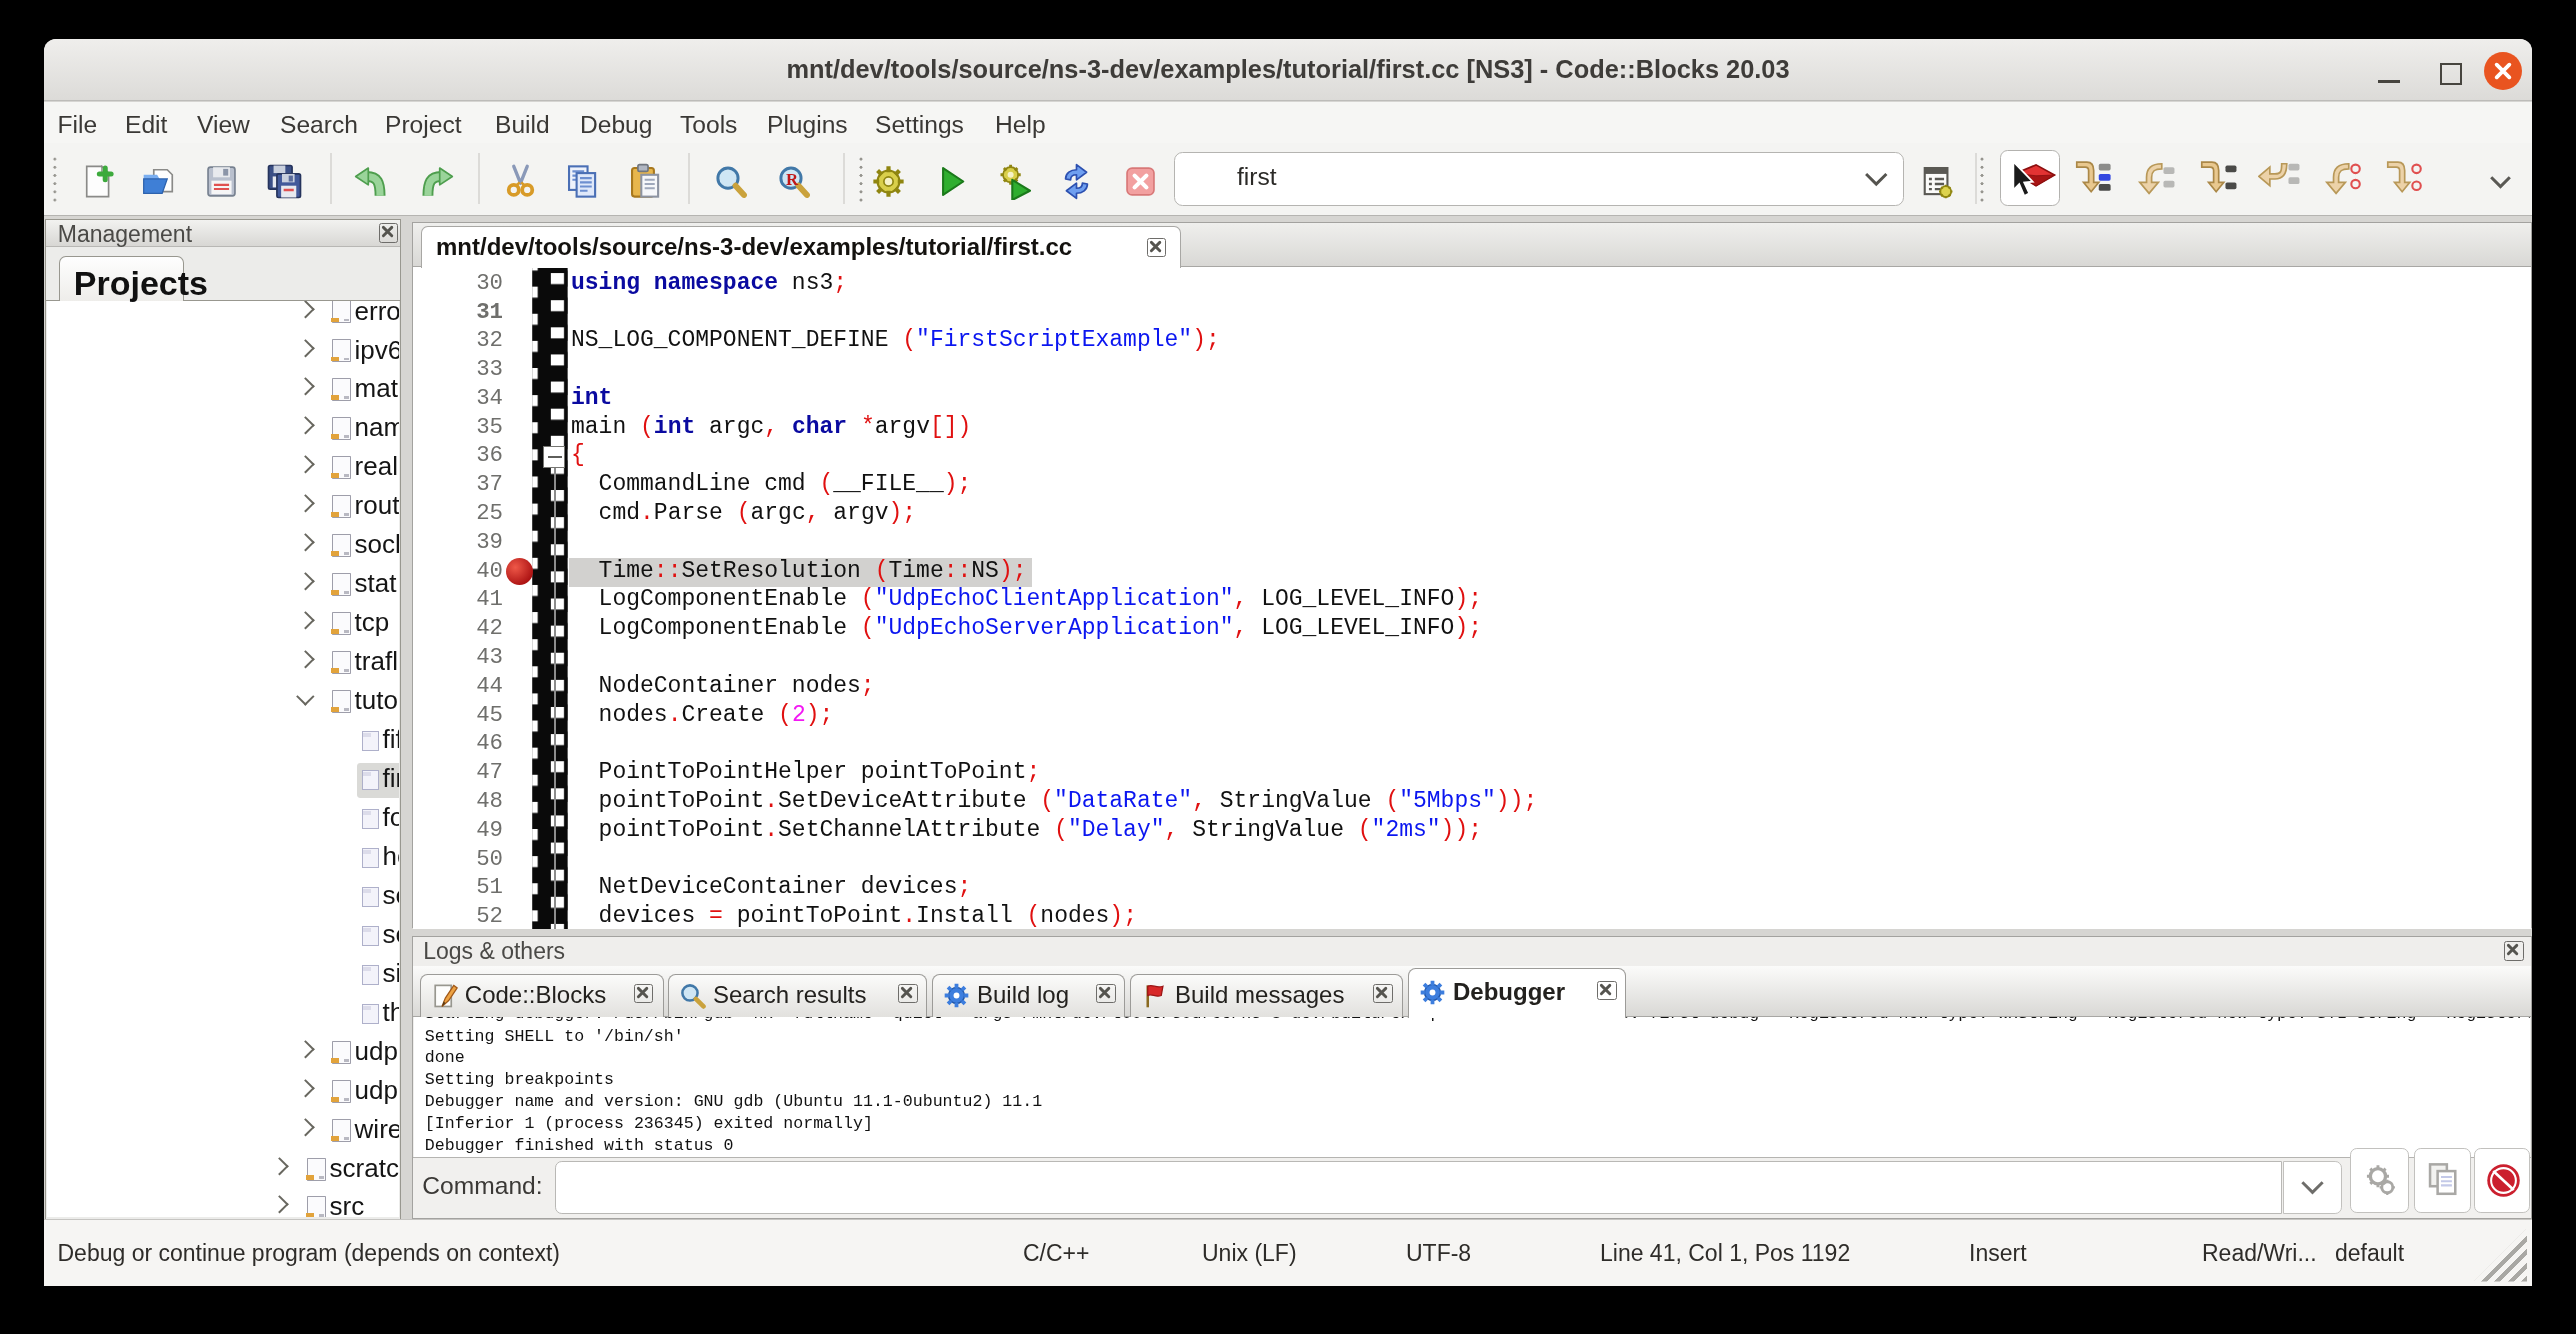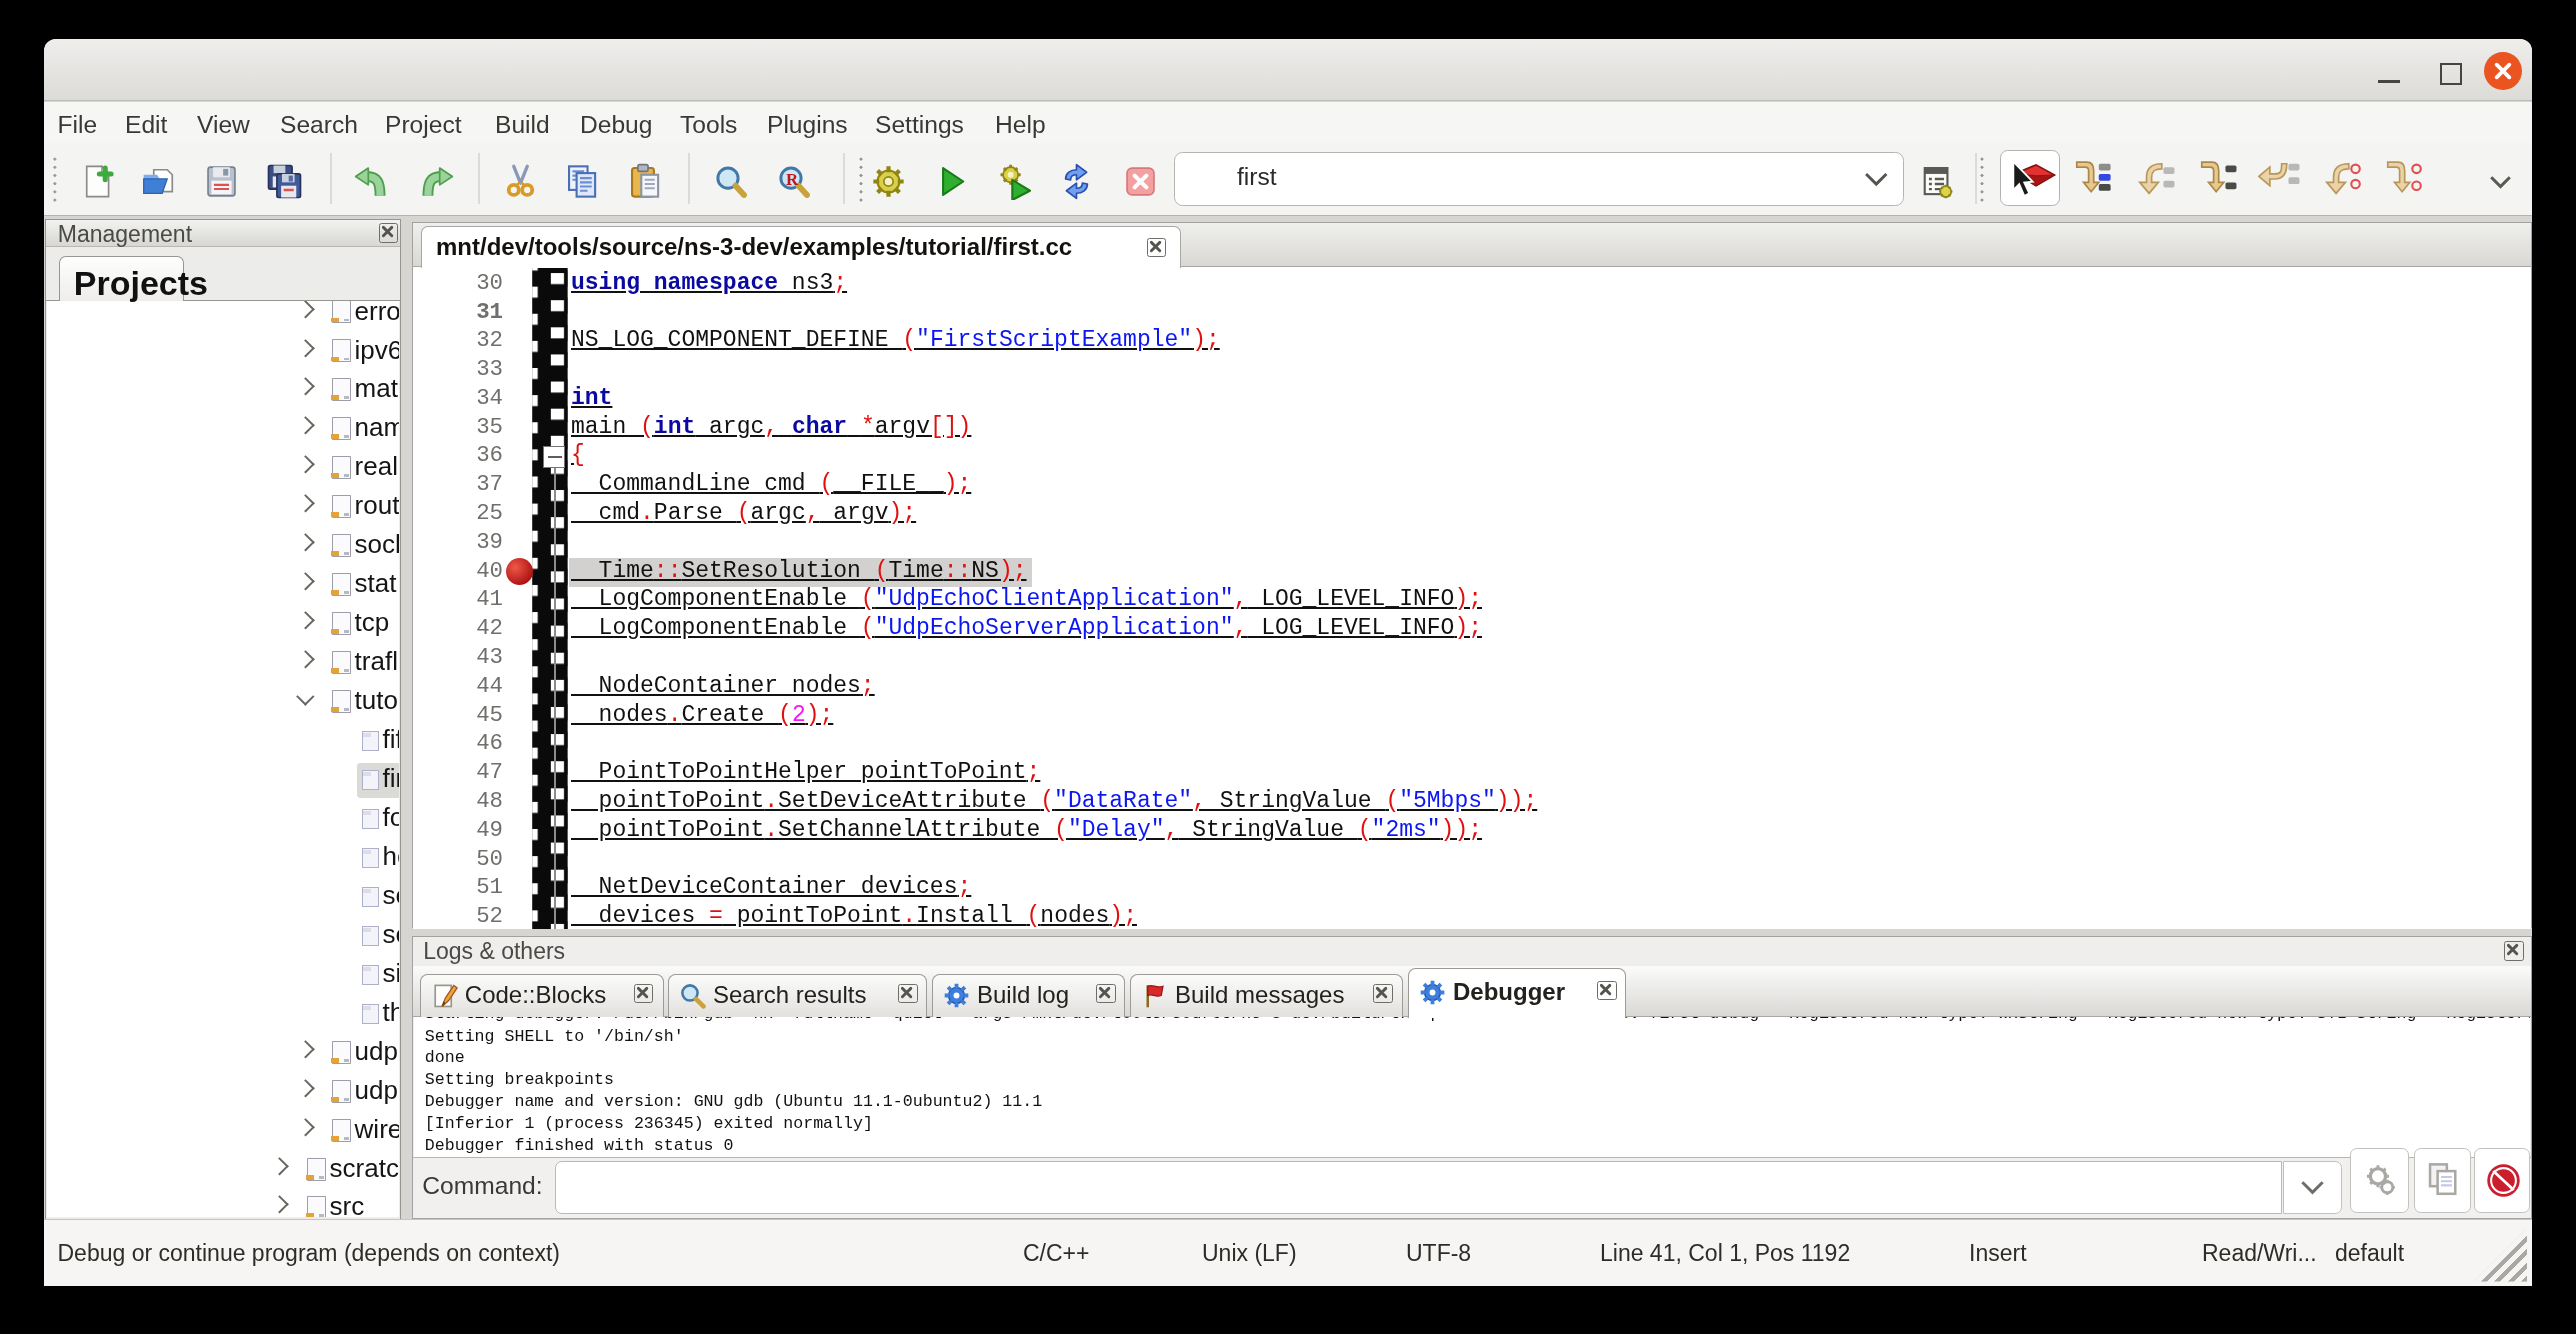--- a/index.html
+++ b/index.html
@@ -25,40 +25,41 @@
 .chevd{transform:rotate(45deg);top:7.6px;}
 .ticon{position:absolute;top:7.6px;width:19.5px;height:23px;background:#fbfbfd;border:1.3px solid #9e9eaa;border-radius:0.8px;}
 .ticon:after{content:"";position:absolute;left:-1.7px;bottom:0px;width:7.6px;height:4.2px;background:#e2a33b;}.ticon:before{content:"";position:absolute;right:0.8px;bottom:0.8px;width:5.1px;height:2.5px;background:#b9b9c2;}
 .ficon{position:absolute;top:10.2px;width:17px;height:20.3px;background:#f3f3fa;border:1.3px solid #aeb0ca;}.ficon:after{content:"";position:absolute;left:0.8px;top:0.8px;width:7.6px;height:4.2px;background:#dcdcea;}
 .tlabel{position:absolute;top:3.4px;font-size:26px;color:#151515;white-space:pre;}
 #editor{left:368px;top:183px;width:2120px;height:706px;background:#fff;border:0.8px solid #a3a29f;}
 #edtabbar{left:0;top:0;width:2118px;height:44px;background:linear-gradient(#efefed,#d9d8d5);border-bottom:0.8px solid #a8a7a4;}
 #edtab{left:7.6px;top:2.5px;width:760px;height:42px;background:#fff;border:0.8px solid #a8a7a4;border-bottom:none;border-radius:6.8px 6.8px 0 0;}
 #edcontent{left:0;top:45px;width:2118px;height:661px;background:#fff;overflow:hidden;}
 .lnum{position:absolute;font-family:"Liberation Mono",monospace;font-size:22.4px;color:#6f6f6c;width:90px;text-align:right;white-space:pre;}
-.codeline{position:absolute;left:158px;font-family:"Liberation Mono",monospace;font-size:23px;white-space:pre;color:#111;text-decoration:underline;}
+.codeline{position:absolute;left:158px;font-family:"Liberation Mono",monospace;font-size:23px;white-space:pre;color:#111;}
 .kw{color:#0a0aa0;font-weight:bold;}
 .red{color:#e01010;}
 .str{color:#0b16f0;}
 .num{color:#f318f3;}
 #logs{left:368px;top:897px;width:2120px;height:283px;background:#efeeec;border:0.8px solid #a3a29f;}
 #logtabs{left:0;top:29px;width:2118px;height:51px;background:linear-gradient(#fbfbfa,#d9d8d5);border-bottom:0.8px solid #a8a7a4;}
 .ltab{position:absolute;top:7.6px;height:43px;background:linear-gradient(#fbfbfa,#e2e1de);border:0.8px solid #9c9b98;border-bottom:none;border-radius:7.6px 7.6px 0 0;}
 .ltabtxt{position:absolute;font-size:24px;color:#23211e;top:6.8px;}
 #logcontent{left:0.8px;top:80px;width:2116px;height:141px;background:#fff;overflow:hidden;}
 .logline{position:absolute;left:11px;font-family:"Liberation Mono",monospace;font-size:16.6px;color:#111;white-space:pre;}
 #cmdrow{left:0;top:220px;width:2118px;height:61px;background:#f1f0ee;border-top:0.8px solid #b5b4b1;}
 .xbox{width:19.5px;height:19.5px;border:1.7px solid #6e6d6a;border-radius:2.5px;position:absolute;}
 .xbox svg{position:absolute;left:0;top:0;}
 .btn{position:absolute;background:#fff;border:0.8px solid #c2c1be;border-radius:6.8px;}
 </style>
 </head>
 <body>
 <div class="abs" id="win">
 <div class="abs" id="titlebar">
+<div class="abs" style="width:100%;text-align:center;top:16px;font-size:25.4px;font-weight:bold;color:#3e3c39;">mnt/dev/tools/source/ns-3-dev/examples/tutorial/first.cc [NS3] - Code::Blocks 20.03</div>
 <div class="abs" style="left:2334px;top:41px;width:22px;height:3.4px;background:#47453f;"></div>
 <div class="abs" style="left:2396px;top:24px;width:22px;height:22px;border:2.5px solid #47453f;"></div>
 <div class="abs" style="left:2440px;top:12.7px;width:38px;height:38px;border-radius:50%;background:#e95420;"></div>
 <svg class="abs" style="left:2440px;top:12.7px;" width="38" height="38" viewBox="0 0 45 45">
         <path d="M15 15 L30 30 M30 15 L15 30" stroke="#fff" stroke-width="4.5" stroke-linecap="round"></path>
       </svg>
 </div>
 <div class="abs" id="menubar">
 <div class="menu" style="left:13.5px;">File</div>
 <div class="menu" style="left:81px;">Edit</div>

